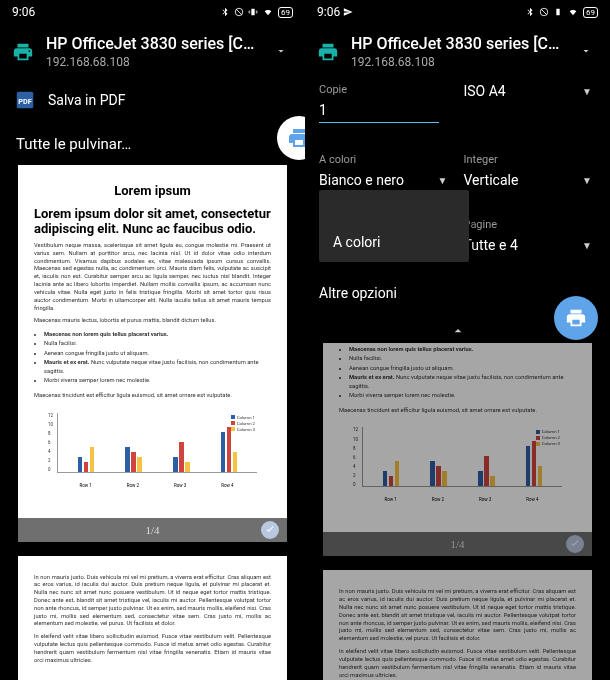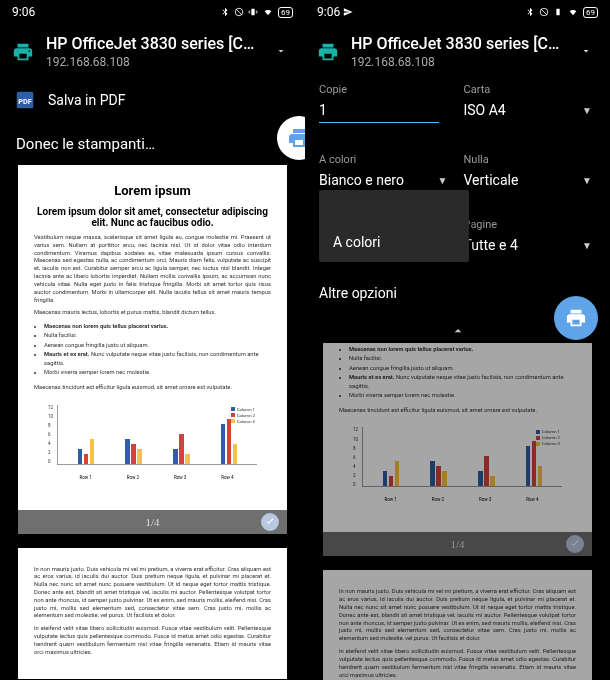--- a/index.html
+++ b/index.html
@@ -28,21 +28,21 @@
   .drop-item { color: #fff; font-size: 14px; }
   .drop-item.sel { color: #fff; }
   .drop-item.dim { color: #888; }
   .other-opts { color: #fff; font-size: 14px; padding: 10px 14px 16px; }
   .collapse-chevron { text-align: center; padding: 6px 0; color: #ccc; }
   .preview-area { background: rgba(0,0,0,0); padding: 0 18px; }
   .page-card { background: #fff; position: relative; margin-bottom: 14px; }
   .page-card.dim { filter: brightness(.65); }
   .page-inner { padding: 18px 16px 30px; }
   .doc-title { font-size: 13px; font-weight: 700; text-align: center; margin-bottom: 8px; color: #000; }
-  .doc-sub { font-size: 10px; font-weight: 700; text-align: center; color: #000; margin-bottom: 6px; }
+  .doc-sub { font-size: 13px; font-weight: 700; color: #000; margin-bottom: 6px; }
   .para { font-size: 5.8px; color: #333; line-height: 1.35; margin-bottom: 5px; text-align: justify; }
   .bullet-list { padding-left: 10px; margin-bottom: 6px; }
   .bullet-list li { font-size: 5.8px; color: #333; line-height: 1.6; }
   .bullet-list li b { font-weight: 700; }
   .chart { display: flex; gap: 4px; padding: 8px 14px; align-items: flex-end; position: relative; }
   .chart-y { display: flex; flex-direction: column; justify-content: space-between; height: 60px; font-size: 4.5px; color: #333; }
   .chart-area { flex: 1; height: 60px; border-left: .5px solid #999; border-bottom: .5px solid #999; display: flex; align-items: flex-end; justify-content: space-around; padding: 0 4px; }
   .bar-group { display: flex; gap: 1.5px; align-items: flex-end; }
   .bar { width: 4.5px; }
   .bar.b1 { background: #2d5fa4; }
@@ -119,21 +119,21 @@
   <div class="options">
     <div class="opt-row">
       <span class="opt-icon">
         <svg width="22" height="22" viewBox="0 0 24 24">
             <rect x="3" y="3" width="18" height="18" rx="2" fill="#2d5fa4"></rect>
             <text x="12" y="16" text-anchor="middle" fill="#fff" font-size="8" font-weight="bold">PDF</text>
           </svg>
       </span>
       <span class="opt-label">Salva in PDF</span>
     </div>
-    <div class="all-printers">Donec le stampanti…</div>
+    <div class="all-printers">Tutte le pulvinar…</div>
   </div>
 
   <div class="fab fab-right">
     <svg width="24" height="24" viewBox="0 0 24 24">
         <path fill="#5fa3e8" d="M19 8H5c-1.7 0-3 1.3-3 3v6h4v4h12v-4h4v-6c0-1.7-1.3-3-3-3zm-3 11H8v-5h8v5zM18 3H6v4h12V3z"></path>
       </svg>
   </div>
 
   <div class="preview-area">
     <div class="page-card">
@@ -270,35 +270,34 @@
 
   <div class="grid">
     <div class="field">
       <div class="field-label">Copie</div>
       <div class="field-value">
           <span>1</span>
         </div>
       <div class="input-underline"></div>
     </div>
     <div class="field grid-right-col2">
-      <div class="field-label">Carta</div>
       <div class="field-value">
           <span>ISO A4</span>
           <span class="caret-down">▼</span>
         </div>
     </div>
     <div class="field">
       <div class="field-label">A colori</div>
       <div class="field-value">
           <span>Bianco e nero</span>
           <span class="caret-down">▼</span>
         </div>
     </div>
     <div class="field grid-right-col2">
-      <div class="field-label">Nulla</div>
+      <div class="field-label">Integer</div>
       <div class="field-value">
           <span>Verticale</span>
           <span class="caret-down">▼</span>
         </div>
     </div>
     <div class="field" style="opacity:.5">
       <div class="field-label" style="text-align:right;padding-right:20px"><span>one</span></div>
       <div class="field-value opt-faded">
           <span>Nessuno</span>
           <span class="caret-down">▼</span>

